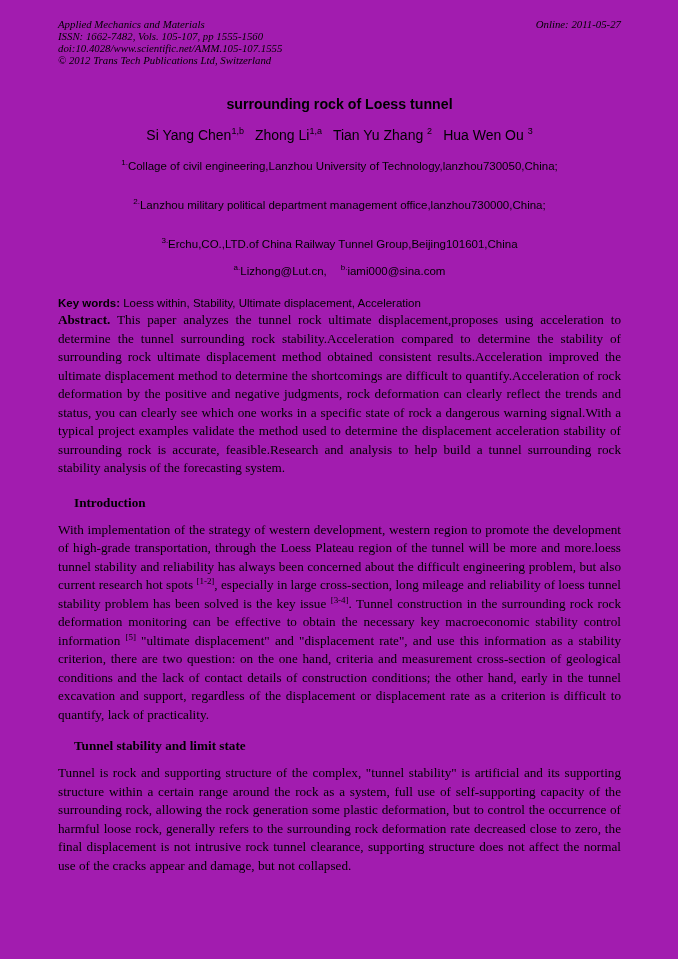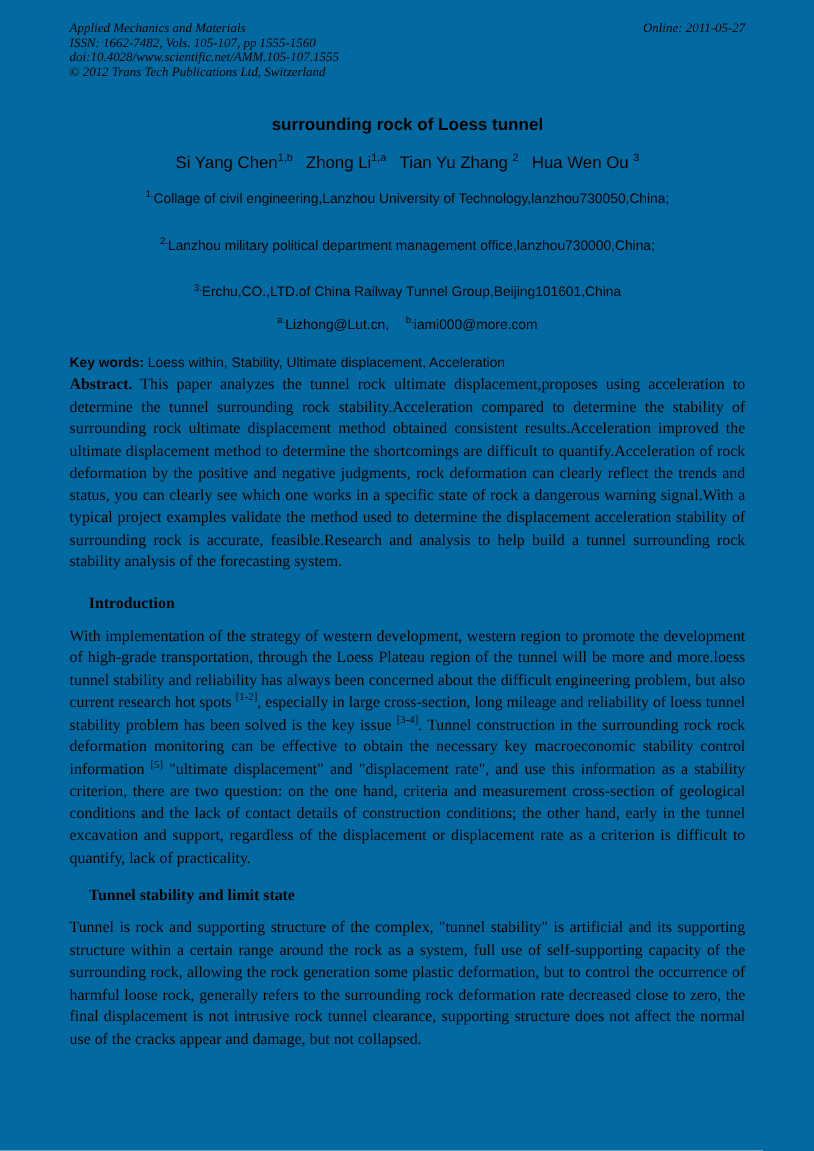--- a/index.html
+++ b/index.html
@@ -5,21 +5,21 @@
   html, body {
     margin: 0;
     padding: 0;
     background: #ffffff;
   }
   .page {
     position: relative;
     width: 678px;
     height: 959px;
     box-sizing: border-box;
-    background: #0369a1;
+    background: #a21caf;
     color: #000000;
     padding: 18px 57px 0 58px;
     font-family: "Liberation Serif", serif;
     overflow: hidden;
   }
   
   .hdr {
     display: flex;
     justify-content: space-between;
     align-items: flex-start;
@@ -139,21 +139,21 @@
     <span class="author"><span>Hua Wen Ou</span> <sup>3</sup></span>
   </div>
 
   <div class="affils">
     <div class="affil"><sup>1.</sup><span>Collage of civil engineering,Lanzhou University of Technology,lanzhou730050,China;</span></div>
     <div class="affil"><sup>2.</sup><span>Lanzhou military political department management office,lanzhou730000,China;</span></div>
     <div class="affil"><sup>3.</sup><span>Erchu,CO.,LTD.of China Railway Tunnel Group,Beijing101601,China</span></div>
   </div>
 
   <div class="emails">
-    <span class="email"><sup>a.</sup><span>Lizhong@Lut.cn,</span></span><span class="email"><sup>b.</sup><span>iami000@more.com</span></span>
+    <span class="email"><sup>a.</sup><span>Lizhong@Lut.cn,</span></span><span class="email"><sup>b.</sup><span>iami000@sina.com</span></span>
   </div>
 
   <p class="keywords"><b>Key words:</b> <span>Loess within, Stability, Ultimate displacement, Acceleration</span></p>
 
   <p class="body-text abstract"><b>Abstract.</b> <span>This paper analyzes the tunnel rock ultimate displacement,proposes using acceleration to determine the tunnel surrounding rock stability.Acceleration compared to determine the stability of surrounding rock ultimate displacement method obtained consistent results.Acceleration improved the ultimate displacement method to determine the shortcomings are difficult to quantify.Acceleration of rock deformation by the positive and negative judgments, rock deformation can clearly reflect the trends and status, you can clearly see which one works in a specific state of rock a dangerous warning signal.With a typical project examples validate the method used to determine the displacement acceleration stability of surrounding rock is accurate, feasible.Research and analysis to help build a tunnel surrounding rock stability analysis of the forecasting system.</span></p>
 
   <h2 class="section-heading">Introduction</h2>
   <p class="body-text section-para"><span>With implementation of the strategy of western development, western region to promote the development of high-grade transportation, through the Loess Plateau region of the tunnel will be more and more.loess tunnel stability and reliability has always been concerned about the difficult engineering problem, but also current research hot spots </span><sup>[1-2]</sup><span>, especially in large cross-section, long mileage and reliability of loess tunnel stability problem has been solved is the key issue </span><sup>[3-4]</sup><span>. Tunnel construction in the surrounding rock rock deformation monitoring can be effective to obtain the necessary key macroeconomic stability control information </span><sup>[5]</sup><span> "ultimate displacement" and "displacement rate", and use this information as a stability criterion, there are two question: on the one hand, criteria and measurement cross-section of geological conditions and the lack of contact details of construction conditions; the other hand, early in the tunnel excavation and support, regardless of the displacement or displacement rate as a criterion is difficult to quantify, lack of practicality.</span></p>
 
   <h2 class="section-heading second">Tunnel stability and limit state</h2>

